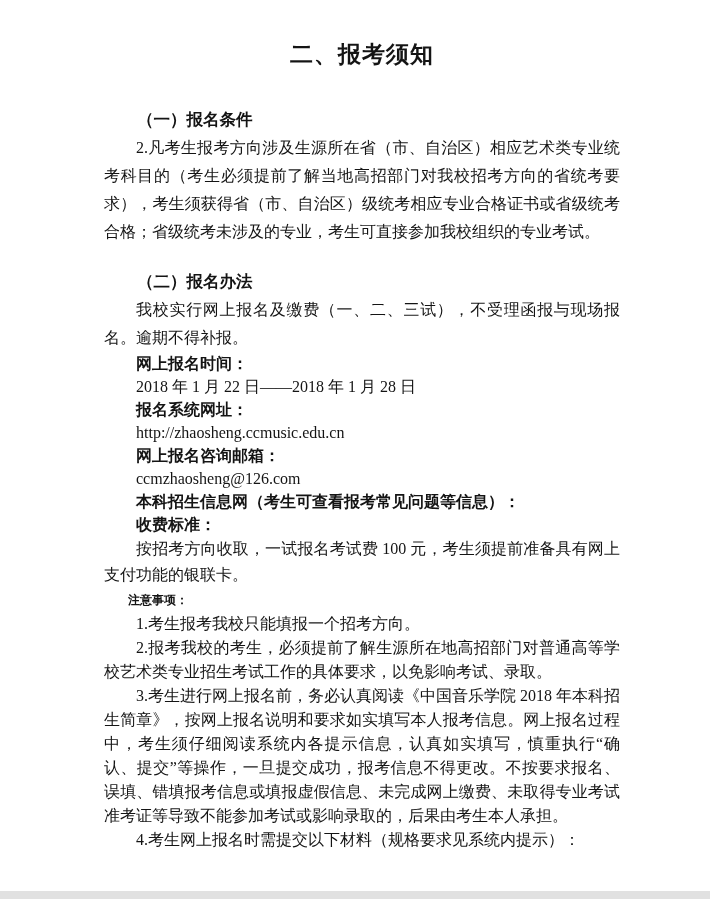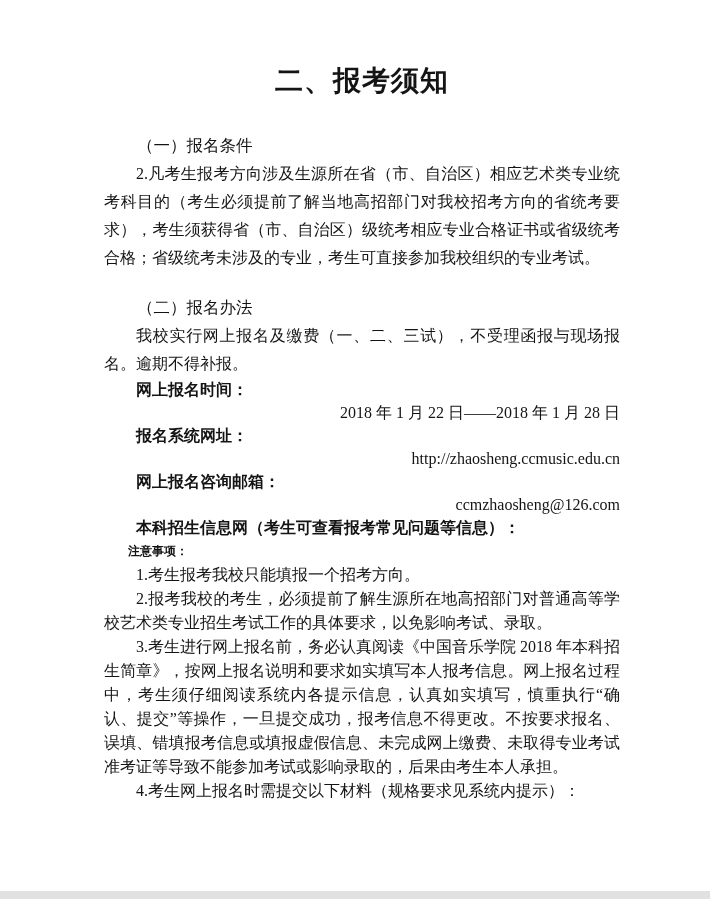--- a/index.html
+++ b/index.html
@@ -13,31 +13,31 @@
     color: #141414;
   }
   .content {
     position: absolute;
     left: 104px;
     top: 0;
     width: 516px;
   }
   .doc-title {
     margin: 0;
-    padding-top: 66px;
-    font-size: 28px;
+    padding-top: 40px;
+    font-size: 23px;
     line-height: 30px;
     font-weight: bold;
     text-align: center;
     letter-spacing: 1px;
   }
   .sec-heading {
     margin: 0;
     font-size: 16.5px;
-    font-weight: normal;
+    font-weight: bold;
     line-height: 28px;
     text-indent: 2em;
   }
   .sec-heading.first { margin-top: 36px; }
   .sec-heading.second { margin-top: 22px; }
   .para {
     margin: 0;
     font-size: 16px;
     line-height: 28px;
     text-indent: 2em;
@@ -48,21 +48,20 @@
     font-size: 16px;
     font-weight: bold;
     line-height: 23px;
     text-indent: 2em;
   }
   .field-value {
     margin: 0;
     font-size: 16px;
     line-height: 23px;
     text-indent: 2em;
-    text-align: right;
   }
   .fee-text {
     margin: 0;
     font-size: 16px;
     line-height: 26px;
     text-indent: 2em;
     text-align: justify;
   }
   .note-label {
     margin: 0;
@@ -116,20 +115,24 @@
 
       <div>
         <p class="field-label">网上报名咨询邮箱：</p>
         <p class="field-value">ccmzhaosheng@126.com</p>
       </div>
 
       <div>
         <p class="field-label">本科招生信息网（考生可查看报考常见问题等信息）：</p>
       </div>
 
+      <div>
+        <p class="field-label">收费标准：</p>
+        <p class="fee-text">按招考方向收取，一试报名考试费 100 元，考生须提前准备具有网上支付功能的银联卡。</p>
+      </div>
 
       <div>
         <p class="note-label">注意事项：</p>
         <p class="note">1.考生报考我校只能填报一个招考方向。</p>
         <p class="note">2.报考我校的考生，必须提前了解生源所在地高招部门对普通高等学校艺术类专业招生考试工作的具体要求，以免影响考试、录取。</p>
         <p class="note">3.考生进行网上报名前，务必认真阅读《中国音乐学院 2018 年本科招生简章》，按网上报名说明和要求如实填写本人报考信息。网上报名过程中，考生须仔细阅读系统内各提示信息，认真如实填写，慎重执行“确认、提交”等操作，一旦提交成功，报考信息不得更改。不按要求报名、误填、错填报考信息或填报虚假信息、未完成网上缴费、未取得专业考试准考证等导致不能参加考试或影响录取的，后果由考生本人承担。</p>
         <p class="note">4.考生网上报名时需提交以下材料（规格要求见系统内提示）：</p>
       </div>
     </div>
 

